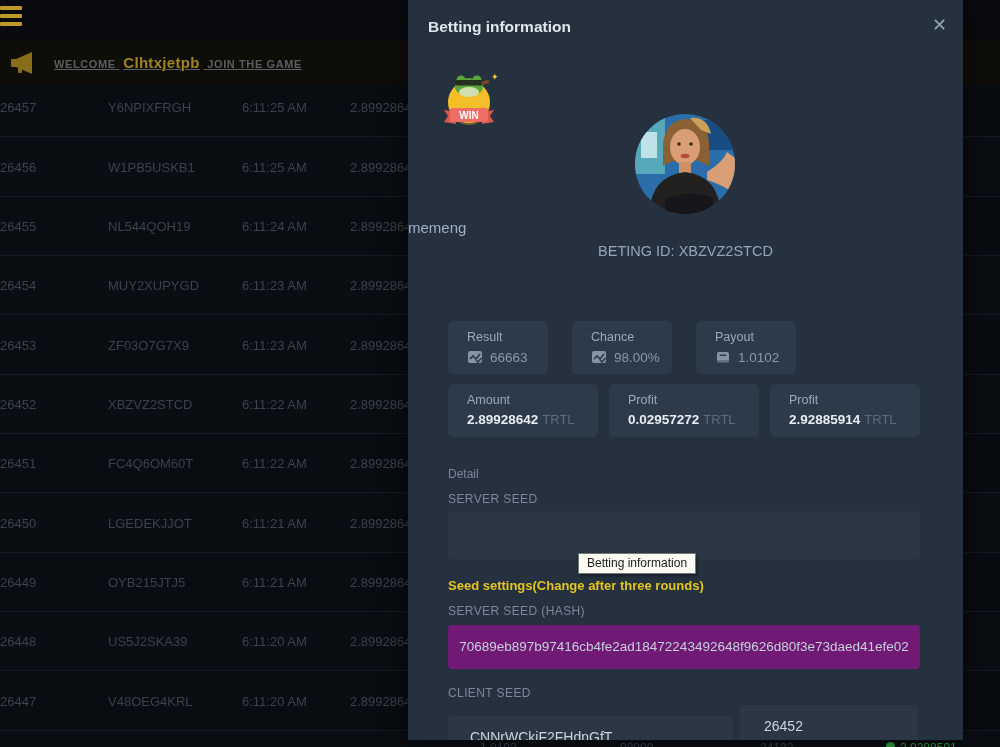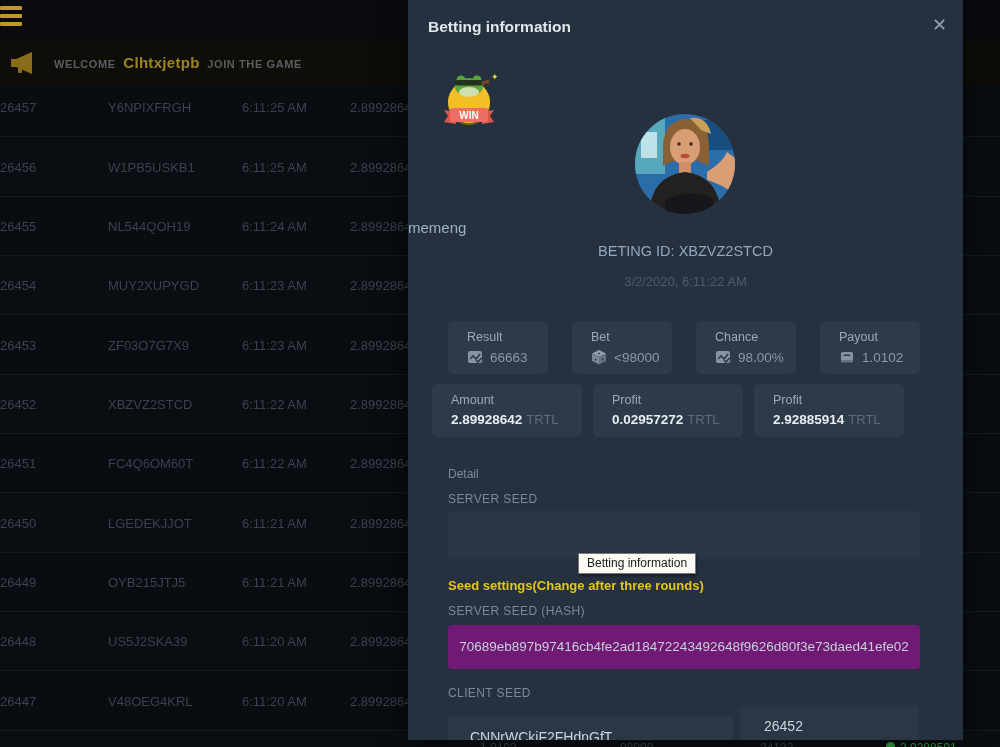--- a/index.html
+++ b/index.html
@@ -9,21 +9,21 @@
     font-family:"Liberation Sans",sans-serif;
     -webkit-font-smoothing:antialiased;
   }
   
   .topbar{position:absolute;left:0;top:0;width:1000px;height:40px;background:#090b0e;z-index:2;}
   .hamburger{position:absolute;left:0;top:6px;width:24px;height:24px;cursor:pointer;}
   .hamburger span{display:block;width:22px;height:4px;margin:0 0 4px 0;background:#bf992b;border-radius:1px;}
   .banner{position:absolute;left:0;top:40px;width:1000px;height:45px;background:#0e0d08;z-index:2;
     display:flex;align-items:center;}
   .banner .mega{margin:0 18px 0 10px;width:26px;height:24px;flex:0 0 auto;}
-  .banner-text{white-space:nowrap;color:#5a5e63;font-size:11px;font-weight:bold;letter-spacing:.6px;}
+  .banner-text{white-space:nowrap;color:#5a5e63;font-size:11px;font-weight:bold;letter-spacing:.6px;text-decoration:underline;}
   .banner-text .uname{color:#9c851f;font-size:15px;letter-spacing:.3px;padding:0 4px;}
 
   
   .btable{position:absolute;left:0;top:78px;width:1000px;z-index:1;}
   .trow{position:relative;width:1000px;height:58.35px;border-bottom:1px solid #141a21;background:#0a0d11;}
   .trow:nth-child(odd){background:#090c10;}
   .trow span{position:absolute;top:50%;transform:translateY(-50%);font-size:13px;color:#39434e;white-space:nowrap;}
   .c-id{left:0;}
   .c-user{left:108px;}
   .c-time{left:242px;}
@@ -46,21 +46,21 @@
     overflow:hidden;box-shadow:0 0 26px rgba(0,0,0,.55);}
   .m-title{position:absolute;left:20px;top:18px;font-size:15.5px;font-weight:bold;color:#dfe6ec;}
   .m-close{position:absolute;right:16px;top:16px;font-size:18px;color:#8fa1b1;cursor:pointer;line-height:1;}
   .badge{position:absolute;left:30px;top:72px;width:62px;height:60px;}
   .avatar{position:absolute;left:227px;top:114px;width:100px;height:100px;border-radius:50%;overflow:hidden;}
   .m-name{position:absolute;left:0;top:219px;width:470px;text-align:left;font-size:15px;color:#9db0c3;}
   .m-betid{position:absolute;left:0;top:243px;width:555px;text-align:center;font-size:14.5px;color:#93a7ba;}
   .m-date{position:absolute;left:0;top:274px;width:555px;text-align:center;font-size:13px;color:#4a5c6d;}
 
   .stats1{position:absolute;left:40px;top:321px;width:472px;display:grid;grid-template-columns:repeat(4,1fr);grid-gap:7px;gap:24px;}
-  .stats2{position:absolute;left:24px;top:384px;width:472px;display:grid;grid-template-columns:repeat(3,1fr);grid-gap:11px;}
+  .stats2{position:absolute;left:40px;top:384px;width:472px;display:grid;grid-template-columns:repeat(3,1fr);grid-gap:11px;}
   .sbox{height:53px;background:#2d3a49;border-radius:5px;padding:9px 0 0 19px;box-sizing:border-box;}
   .sbox .lbl{font-size:12.5px;color:#9aa9ba;}
   .sbox .valrow{margin-top:5px;display:flex;align-items:center;font-size:13.5px;color:#8b98a6;}
   .sbox .valrow svg{margin-right:7px;flex:0 0 auto;}
   .sbox .num{font-weight:bold;color:#e7edf3;font-size:13.5px;}
   .sbox .cur{color:#5f6b79;font-size:13px;margin-left:4px;}
 
   .d-label{position:absolute;left:40px;top:467px;font-size:12px;color:#7b8897;}
   .ss-label{position:absolute;left:40px;top:492px;font-size:12px;color:#7b8897;letter-spacing:.4px;}
   .ss-box{position:absolute;left:40px;top:511px;width:472px;height:48px;background:#2b3644;border-radius:4px;box-sizing:border-box;}
@@ -227,50 +227,34 @@
       <circle cx="56" cy="30" r="1.8" fill="#3a2a1d"></circle>
       <rect x="44" y="48" width="12" height="12" fill="#cf9068"></rect>
       <path d="M14 100 Q16 62 50 58 Q84 62 86 100 Z" fill="#23211f"></path>
       <path d="M72 58 Q88 48 92 38 L100 44 L100 80 Q86 70 72 66 Z" fill="#d99e76"></path>
       <path d="M30 86 Q52 74 78 84 L78 100 L30 100 Z" fill="#17161a"></path>
     </svg>
   </div>
 
   <div class="m-name">memeng</div>
   <div class="m-betid">BETING ID: XBZVZ2STCD</div>
-  <div class="m-date">3/2/2020, 6:11:22 AM</div>
 
   <div class="stats1">
     <div class="sbox">
       <div class="lbl">Result</div>
       <div class="valrow">
         <svg width="16" height="16" viewBox="0 0 16 16">
           <rect x="1" y="2" width="14" height="12" rx="2" fill="#8593a3"></rect>
           <polyline points="3,10 6,7 9,10 13,5" fill="none" stroke="#2d3a49" stroke-width="1.6"></polyline>
           <path d="M9 11 l2 2 l3.5 -4" fill="none" stroke="#2d3a49" stroke-width="1.6"></path>
         </svg>
         <span>66663</span>
       </div>
     </div>
     <div class="sbox">
-      <div class="lbl">Bet</div>
-      <div class="valrow">
-        <svg width="16" height="16" viewBox="0 0 16 16">
-          <polygon points="8,1 15,4.5 8,8 1,4.5" fill="#94a1b0"></polygon>
-          <polygon points="1,4.5 8,8 8,15.5 1,12" fill="#7b8violet"></polygon>
-          <polygon points="1,4.5 8,8 8,15.5 1,12" fill="#7b8997"></polygon>
-          <polygon points="15,4.5 8,8 8,15.5 15,12" fill="#667382"></polygon>
-          <circle cx="8" cy="4.5" r="1" fill="#2d3a49"></circle>
-          <circle cx="4.5" cy="10.5" r="0.9" fill="#2d3a49"></circle>
-          <circle cx="11.5" cy="10.5" r="0.9" fill="#2d3a49"></circle>
-        </svg>
-        <span>&lt;98000</span>
-      </div>
-    </div>
-    <div class="sbox">
       <div class="lbl">Chance</div>
       <div class="valrow">
         <svg width="16" height="16" viewBox="0 0 16 16">
           <rect x="1" y="2" width="14" height="12" rx="2" fill="#8593a3"></rect>
           <polyline points="3,10 6,7 9,10 13,5" fill="none" stroke="#2d3a49" stroke-width="1.6"></polyline>
           <path d="M9 11 l2 2 l3.5 -4" fill="none" stroke="#2d3a49" stroke-width="1.6"></path>
         </svg>
         <span>98.00%</span>
       </div>
     </div>

